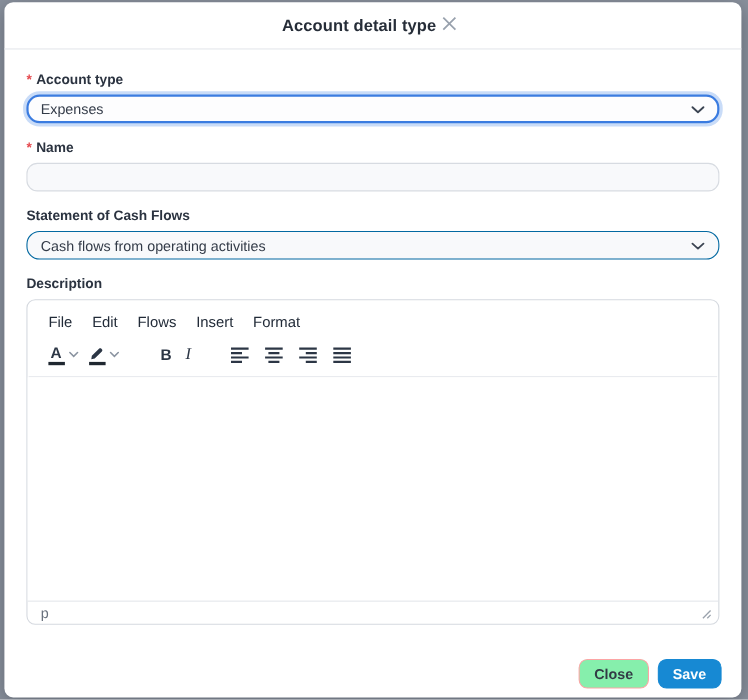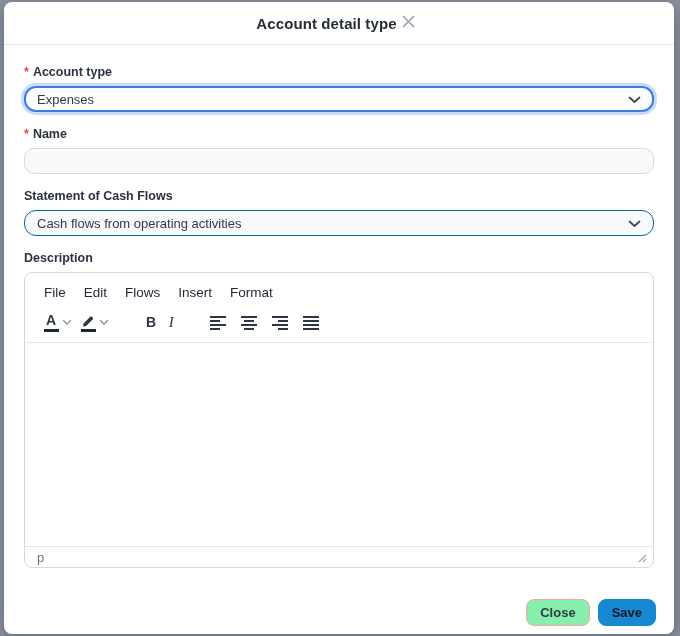--- a/index.html
+++ b/index.html
@@ -196,21 +196,21 @@
   }
   .btn-secondary {
     background: #86efac;
     border: 1px solid #fca5a5;
     color: #323a45;
     text-align: center;
   }
   .btn-primary {
     background: #1789d3;
     border: 1px solid #1789d3;
-    color: #0f172a;
+    color: #ffffff;
   }
 </style>
 </head>
 <body>
 
 <div class="modal">
 
   <div class="modal-header">
     <div class="modal-title">Account detail type</div>
     <button class="close-btn">

